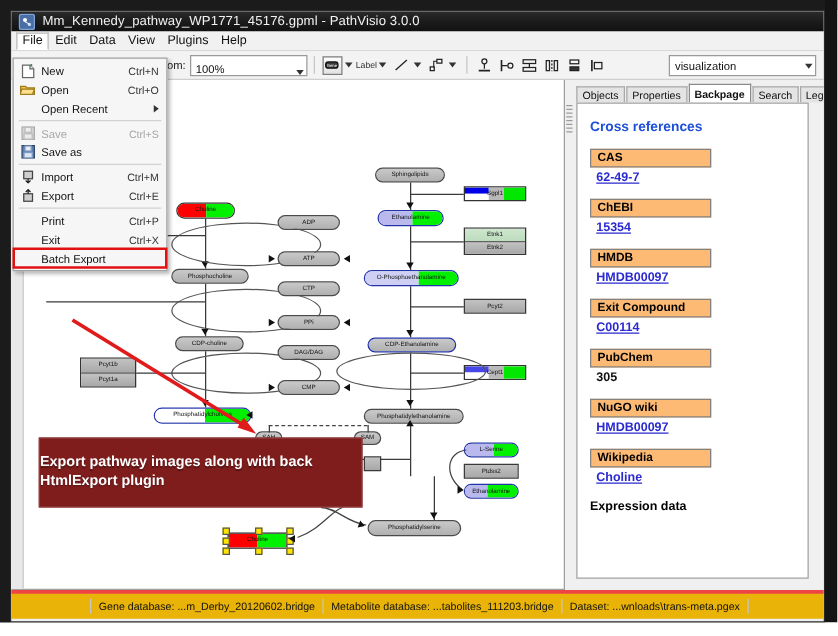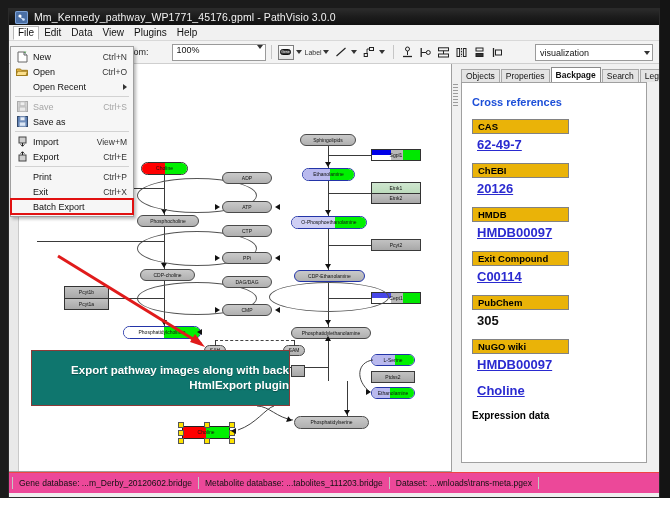--- a/index.html
+++ b/index.html
@@ -29,21 +29,21 @@
   .menubar{height:15px;background:#f1f1f1;border-bottom:1px solid #d8d8d8;
            display:flex;align-items:center;padding-left:4px;gap:0;}
   .menu-item{font-size:10px;color:#111;padding:1px 5px;line-height:12px;}
   .menu-item.active{background:#ffffff;border:1px solid #b6b6b6;border-bottom-color:#ffffff;padding:0px 4px;}
 
   
   .toolbar{position:relative;height:22px;background:#f3f3f3;border-bottom:1px solid #cfcfcf;
            display:flex;align-items:center;}
   .tb-zoomlabel{font-size:9px;color:#222;margin-left:6px;margin-right:3px;}
   .tb-combo{height:15px;min-width:86px;background:#fff;border:1px solid #9a9a9a;
-            display:flex;align-items:flex-start;justify-content:space-between;padding:0 2px 0 4px;font-size:9px;color:#111;margin-left:20px;}
+            display:flex;align-items:flex-end;justify-content:space-between;padding:0 2px 0 4px;font-size:9px;color:#111;}
   .caret{width:0;height:0;border-left:3px solid transparent;border-right:3px solid transparent;border-top:4px solid #333;}
   .tb-sep{width:1px;height:14px;background:#c6c6c6;margin:0 5px;}
   .tb-btn{width:16px;height:16px;display:flex;align-items:center;justify-content:center;margin:0 1px;}
   .tb-btn.boxed{border:1px solid #7d7d7d;background:linear-gradient(#fdfdfd,#e2e2e2);width:14px;height:13px;}
   .tb-mini-caret{margin:0 3px 0 1px;}
   .tb-text{font-size:7px;color:#333;}
   .tb-right{position:absolute;right:6px;top:3px;display:flex;align-items:center;}
   .vis-combo{height:15px;width:110px;background:#fff;border:1px solid #9a9a9a;
              display:flex;align-items:center;justify-content:space-between;padding:0 2px 0 4px;font-size:9px;color:#111;}
 
@@ -59,29 +59,29 @@
   .rp-tab{font-size:8.5px;color:#111;background:#e4e4e4;border:1px solid #a9a9a9;border-bottom:none;
           padding:1px 4px 1px 4px;margin-right:1px;line-height:10px;}
   .rp-tab.sel{background:#ffffff;font-weight:bold;padding:2px 4px 2px 4px;border-color:#8a8a8a;}
   .rp-body{position:absolute;left:9px;top:18px;width:186px;height:381px;background:#fff;
            border:1px solid #a0a0a0;box-sizing:border-box;overflow:hidden;}
   .rp-scrollgrip{position:absolute;left:1px;top:20px;width:5px;height:26px;}
   .rp-scrollgrip i{display:block;width:5px;height:1px;background:#9b9b9b;margin-bottom:2px;}
 
   .xref-title{color:#1d4fd8;font-weight:bold;font-size:11px;margin:13px 0 0 10px;}
   .xref-block{margin:11px 0 0 10px;}
-  .xref-head{width:97px;height:15px;background:#eab308;border:1px solid #828282;
+  .xref-head{width:97px;height:15px;background:#fdba74;border:1px solid #828282;
              display:flex;align-items:center;padding-left:5px;box-sizing:border-box;
              font-weight:bold;font-size:9.5px;color:#000;}
-  .xref-val{margin:3px 0 0 5px;font-size:13px;color:#2a2ad0;text-decoration:underline;font-weight:bold;}
+  .xref-val{margin:3px 0 0 5px;font-size:10px;color:#2a2ad0;text-decoration:underline;font-weight:bold;}
   .xref-val.plain{color:#111;text-decoration:none;}
   .expr-head{font-weight:bold;font-size:10px;color:#000;margin:12px 0 0 10px;}
 
   
-  .statusbar{position:relative;height:20px;background:#ec4899;border-top:1px solid #ef4444;display:flex;align-items:center;}
+  .statusbar{position:relative;height:20px;background:#eab308;border-top:3px solid #ef4444;display:flex;align-items:center;justify-content:center;}
   .status-cell{font-size:8.5px;color:#111;padding:0 6px;border-right:1px solid #c5c5c5;line-height:12px;white-space:nowrap;}
   .status-cell:first-child{border-left:1px solid #c5c5c5;margin-left:3px;}
 
   
   .filemenu{position:absolute;left:1px;top:37px;width:122px;background:#f6f6f6;
             border:1px solid #a0a0a0;box-shadow:2px 2px 3px rgba(0,0,0,.28);z-index:40;padding:2px 0;}
   .fm-row{position:relative;height:15px;display:flex;align-items:center;font-size:9px;color:#111;}
   .fm-ico{width:22px;display:flex;align-items:center;justify-content:center;}
   .fm-label{flex:1;}
   .fm-accel{color:#333;padding-right:6px;font-size:8.5px;}
@@ -106,22 +106,22 @@
   .edge{position:absolute;background:#3a3a3a;}
   .vline{width:1px;}
   .hline{height:1px;}
   .arrowdown{position:absolute;width:0;height:0;border-left:3.5px solid transparent;border-right:3.5px solid transparent;border-top:5px solid #111;}
   .arrowright{position:absolute;width:0;height:0;border-top:3.5px solid transparent;border-bottom:3.5px solid transparent;border-left:5px solid #111;}
   .arrowleft{position:absolute;width:0;height:0;border-top:3.5px solid transparent;border-bottom:3.5px solid transparent;border-right:5px solid #111;}
   .ell{position:absolute;border:1px solid #555;border-radius:50%;}
 
   .sel-handle{position:absolute;width:4px;height:4px;background:#ffe400;border:1px solid #555;}
 
-  .callout{position:absolute;background:#0f766e;border:1px solid #8d3a38;color:#fff;
-           display:flex;flex-direction:column;align-items:flex-end;justify-content:center;
+  .callout{position:absolute;background:#7f1d1d;border:1px solid #8d3a38;color:#fff;
+           display:flex;flex-direction:column;align-items:flex-start;justify-content:center;
            font-weight:bold;font-size:11.5px;line-height:15px;text-align:center;
            text-shadow:0 1px 1px rgba(0,0,0,.35);}
   .callout .hl{color:#49e34a;}
 </style>
 </head>
 <body>
 
 <div id="screen">
 
   <div class="frame-top"></div>
@@ -485,21 +485,21 @@
         <div class="rp-body">
           <div class="xref-title">Cross references</div>
 
           <div class="xref-block">
             <div class="xref-head">CAS</div>
             <div class="xref-val">62-49-7</div>
           </div>
 
           <div class="xref-block">
             <div class="xref-head">ChEBI</div>
-            <div class="xref-val">20126</div>
+            <div class="xref-val">15354</div>
           </div>
 
           <div class="xref-block">
             <div class="xref-head">HMDB</div>
             <div class="xref-val">HMDB00097</div>
           </div>
 
           <div class="xref-block">
             <div class="xref-head">Exit Compound</div>
             <div class="xref-val">C00114</div>
@@ -509,20 +509,21 @@
             <div class="xref-head">PubChem</div>
             <div class="xref-val plain">305</div>
           </div>
 
           <div class="xref-block">
             <div class="xref-head">NuGO wiki</div>
             <div class="xref-val">HMDB00097</div>
           </div>
 
           <div class="xref-block">
+            <div class="xref-head">Wikipedia</div>
             <div class="xref-val">Choline</div>
           </div>
 
           <div class="expr-head">Expression data</div>
         </div>
       </div>
     </div>
 
     <div class="statusbar">
       <div class="status-cell">Gene database: ...m_Derby_20120602.bridge</div>
@@ -590,21 +591,21 @@
       <div class="fm-sep"></div>
 
       <div class="fm-row">
         <span class="fm-ico">
           <svg width="11" height="11" viewBox="0 0 11 11">
               <rect x="2" y="1" width="7" height="6" fill="#cfcfcf" stroke="#444"></rect>
               <path d="M5.5 7 v3 M3.6 8.4 l1.9 1.9 l1.9 -1.9" stroke="#222" fill="none"></path>
             </svg>
         </span>
         <span class="fm-label">Import</span>
-        <span class="fm-accel">View+M</span>
+        <span class="fm-accel">Ctrl+M</span>
       </div>
 
       <div class="fm-row">
         <span class="fm-ico">
           <svg width="11" height="11" viewBox="0 0 11 11">
               <rect x="2" y="4" width="7" height="6" fill="#cfcfcf" stroke="#444"></rect>
               <path d="M5.5 4 v-3 M3.6 2.6 l1.9 -1.9 l1.9 1.9" stroke="#222" fill="none"></path>
             </svg>
         </span>
         <span class="fm-label">Export</span>

